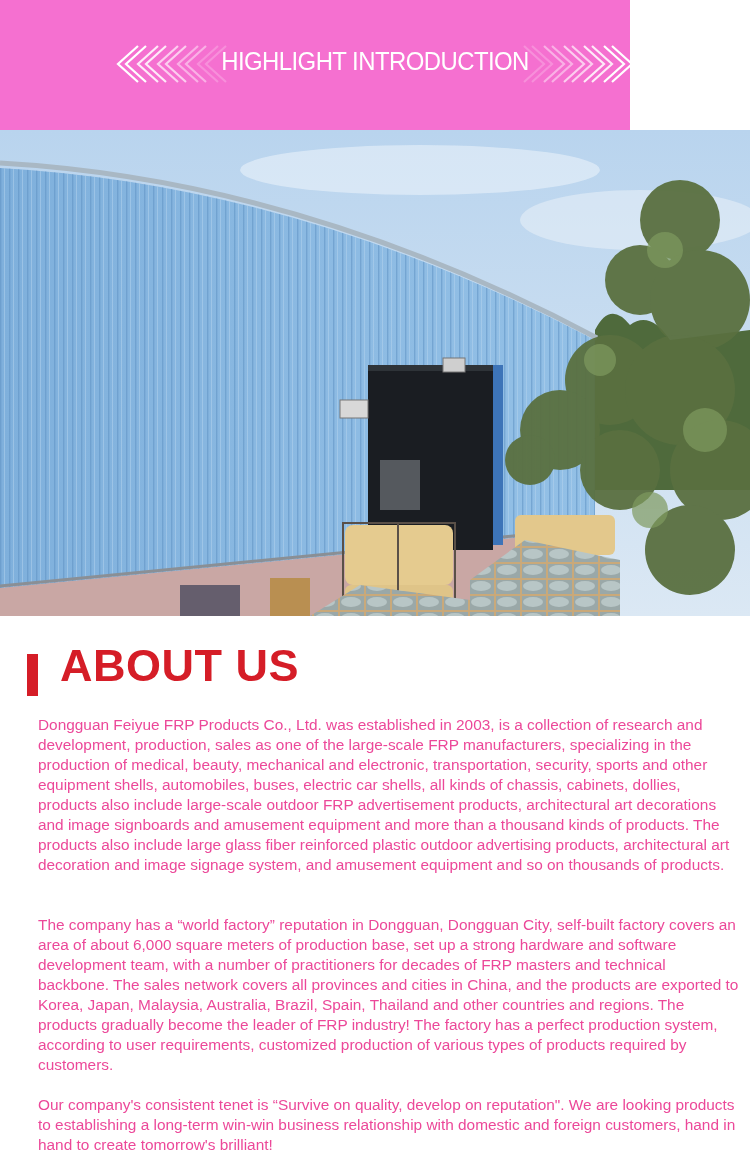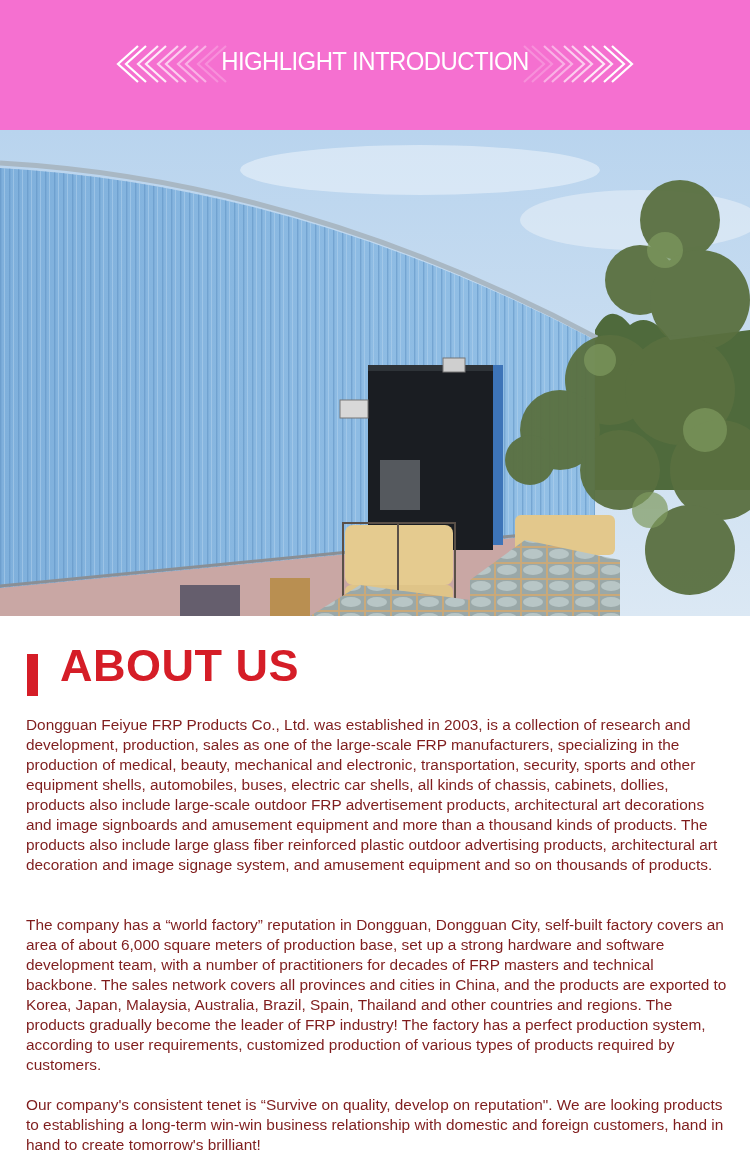--- a/index.html
+++ b/index.html
@@ -1,37 +1,37 @@
 <!DOCTYPE html>
 <html><head>
 <meta charset="utf-8">
 <style>
   * { margin: 0; padding: 0; box-sizing: border-box; }
   html, body { width: 750px; background: #ffffff; }
   body { position: relative; width: 750px; height: 1160px; overflow: hidden; font-family: "Liberation Sans", sans-serif; }
 
   
-  .banner { position: absolute; left: 0; top: 0; width: 750px; height: 130px; background: #f570d0; }
+  .banner { position: absolute; left: 0; top: 0; width: 630px; height: 130px; background: #f570d0; }
   .banner-title { position: absolute; left: 0; width: 750px; top: 46px; text-align: center;
     color: #ffffff; font-family: "Liberation Sans Narrow", "Liberation Sans", sans-serif;
     font-size: 26px; letter-spacing: -0.6px; transform: scaleX(0.92); transform-origin: center; }
   .chevrons { position: absolute; top: 44px; width: 120px; height: 40px; }
   .chev-left { left: 110px; }
   .chev-right { left: 520px; }
 
   
   .photo { position: absolute; left: 0; top: 130px; width: 750px; height: 486px; overflow: hidden; }
   .photo svg { display: block; }
 
   
   .about-bar { position: absolute; left: 27px; top: 654px; width: 11px; height: 42px; background: #d51d27; }
   .about-title { position: absolute; left: 60px; top: 641px; font-size: 45px; font-weight: bold;
     color: #d51d27; letter-spacing: 0.5px; line-height: 50px; }
 
-  .body-text { position: absolute; left: 26px; width: 702px; font-size: 15.4px; line-height: 20px; color: #7f1d1d; }
+  .body-text { position: absolute; left: 38px; width: 702px; font-size: 15.4px; line-height: 20px; color: #ec4899; }
   .p1 { top: 715px; }
   .p2 { top: 915px; }
   .p3 { top: 1095px; }
 </style>
 </head>
 <body>
 
 <div class="banner">
   <svg class="chevrons chev-left" viewBox="0 0 120 40" width="120" height="40">
     <g fill="none" stroke="#ffffff" stroke-width="2.2">

